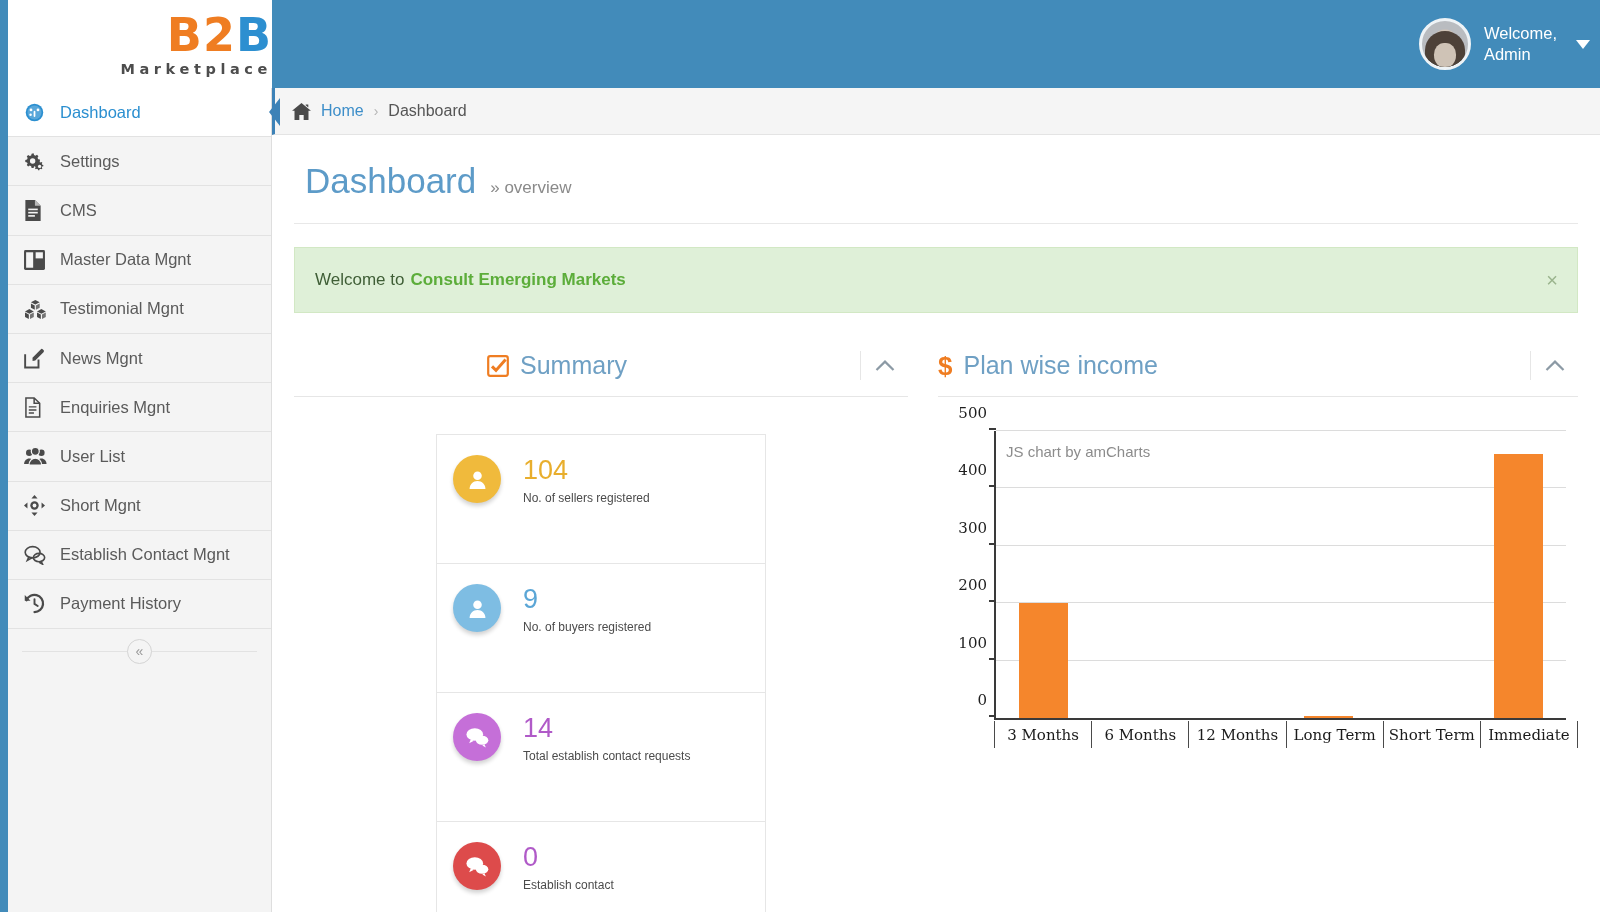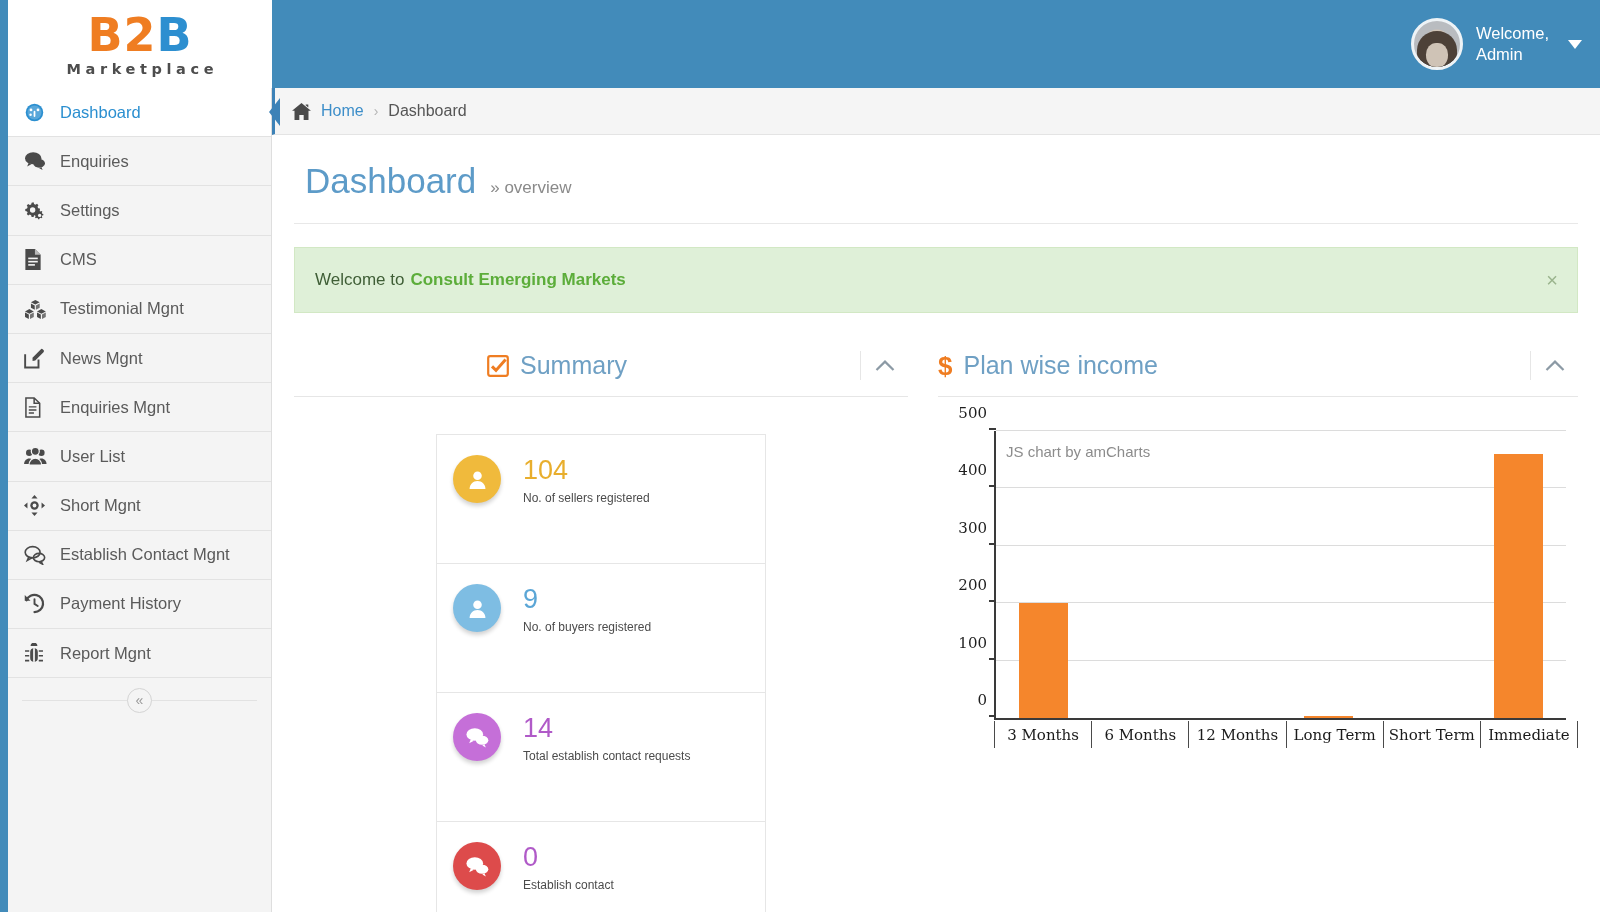--- a/index.html
+++ b/index.html
@@ -18,39 +18,39 @@
     height: 88px; flex: 0 0 88px;
     background: #428bba;
     display: flex; align-items: stretch;
     position: relative; z-index: 5;
   }
   #brand {
     width: 272px; flex: 0 0 272px;
     background: #ffffff;
     border-left: 8px solid #428bba;
     display: flex; flex-direction: column;
-    align-items: center; justify-content: center;
+    align-items: flex-end; justify-content: center;
     position: relative;
   }
   #brand .logo-main {
     font-size: 46px; font-weight: bold; line-height: 1;
     letter-spacing: 1px; white-space: nowrap;
     font-family: "DejaVu Sans", sans-serif;
   }
   #brand .lg-o { color: #ef7d22; }
   #brand .lg-b { color: #2d8fd0; }
   #brand .logo-sub {
     margin-top: 3px;
     font-size: 14.5px; font-weight: bold; color: #4d4d4d;
     letter-spacing: 4.6px; text-indent: 4.6px;
     font-family: "DejaVu Sans", sans-serif;
   }
   #topbar-right {
     flex: 1 1 auto; display: flex; align-items: center;
-    justify-content: flex-end; padding-right: 18px;
+    justify-content: flex-end; padding-right: 10px;
   }
   #user-menu { display: flex; align-items: center; gap: 13px; cursor: pointer; }
   #avatar {
     width: 52px; height: 52px; border-radius: 50%;
     border: 3px solid #eef3f6; overflow: hidden;
     background: #b9bcc0; position: relative; flex: 0 0 52px;
   }
   #avatar .face {
     position: absolute; left: 50%; top: 54%;
     transform: translate(-50%,-50%);
@@ -299,31 +299,20 @@
               <circle cx="12" cy="12" r="8" fill="#fff" opacity=".22"></circle>
               <circle cx="8" cy="9" r="1.6" fill="#fff"></circle>
               <circle cx="16" cy="9" r="1.6" fill="#fff"></circle>
               <circle cx="7.5" cy="14.5" r="1.4" fill="#fff"></circle>
               <rect x="11" y="10" width="2" height="7" rx="1" fill="#fff"></rect>
             </svg>
         </span>
         <span class="nav-label">Dashboard</span>
       </div>
 
-      <div class="nav-item">
-        <span class="nav-icon">
-          <svg width="22" height="20" viewBox="0 0 24 22" fill="currentColor">
-              <ellipse cx="10" cy="8" rx="9" ry="6.6"></ellipse>
-              <path d="M5 13l-1.6 4 5-2.6z"></path>
-              <ellipse cx="16.5" cy="13.5" rx="6.5" ry="4.8"></ellipse>
-              <path d="M19 17.5l1.4 3.4-3.8-2z"></path>
-            </svg>
-        </span>
-        <span class="nav-label">Enquiries</span>
-      </div>
 
       <div class="nav-item">
         <span class="nav-icon">
           <svg width="22" height="21" viewBox="0 0 24 24" fill="currentColor">
               <path d="M9.4 2.6l.5 2 1.6.7 1.8-1 1.6 1.6-1 1.8.7 1.6 2 .5v2.3l-2 .5-.7 1.6 1 1.8-1.6 1.6-1.8-1-1.6.7-.5 2H7.1l-.5-2-1.6-.7-1.8 1-1.6-1.6 1-1.8L1.9 13l-2-.5V10.2l2-.5.7-1.6-1-1.8L3.2 4.7l1.8 1L6.6 5l.5-2z" transform="translate(1,0)"></path>
               <circle cx="9.3" cy="11.4" r="3.1" fill="#f4f4f4"></circle>
               <path d="M19.4 13.6l.3 1.3 1.1.5 1.2-.7 1.1 1.1-.7 1.2.5 1.1 1.3.3v1.5l-1.3.3-.5 1.1.7 1.2-1.1 1.1-1.2-.7-1.1.5-.3 1.3h-1.5l-.3-1.3-1.1-.5-1.2.7-1.1-1.1.7-1.2-.5-1.1-1.3-.3v-1.5l1.3-.3.5-1.1-.7-1.2 1.1-1.1 1.2.7 1.1-.5.3-1.3z" transform="translate(-1.5,-1.5) scale(0.95)"></path>
               <circle cx="17.3" cy="17.6" r="1.9" fill="#f4f4f4"></circle>
             </svg>
         </span>
@@ -336,20 +325,30 @@
               <path d="M1 0h10l6 6v16H1z"></path>
               <path d="M11 0l6 6h-6z" fill="#b9b9b9"></path>
               <rect x="4" y="9" width="10" height="1.7" fill="#f4f4f4"></rect>
               <rect x="4" y="12.4" width="10" height="1.7" fill="#f4f4f4"></rect>
               <rect x="4" y="15.8" width="7" height="1.7" fill="#f4f4f4"></rect>
             </svg>
         </span>
         <span class="nav-label">CMS</span>
       </div>
 
+      <div class="nav-item">
+        <span class="nav-icon">
+          <svg width="21" height="20" viewBox="0 0 22 21" fill="currentColor">
+              <rect x="0" y="0" width="22" height="21" rx="1.5"></rect>
+              <rect x="2.2" y="2.4" width="7.4" height="16.2" fill="#f4f4f4"></rect>
+              <rect x="12.2" y="2.4" width="7.6" height="6.4" fill="#f4f4f4"></rect>
+            </svg>
+        </span>
+        <span class="nav-label">Master Data Mgnt</span>
+      </div>
 
       <div class="nav-item">
         <span class="nav-icon">
           <svg width="23" height="20" viewBox="0 0 24 21" fill="currentColor">
               <path d="M11.8 1l4.6 2.4-4.6 2.5L7.2 3.4z"></path>
               <path d="M7.2 4.6v4.7l4 2.1V6.8z"></path>
               <path d="M16.4 4.6v4.7l-4 2.1V6.8z" opacity=".75"></path>
               <path d="M5.6 10.6l4.6 2.4-4.6 2.5L1 13z"></path>
               <path d="M1 14.2v4.7l4 2.1v-4.6z"></path>
               <path d="M10.2 14.2v4.7l-4 2.1v-4.6z" opacity=".75"></path>
@@ -426,31 +425,20 @@
         <span class="nav-icon">
           <svg width="21" height="21" viewBox="0 0 22 22" fill="none" stroke="currentColor" stroke-width="2.4">
               <path d="M2.6 7.6A9 9 0 1111 20" stroke-linecap="round"></path>
               <path d="M0.8 2v6h6" fill="currentColor" stroke="none"></path>
               <path d="M11 6.4v5l3.4 2.2" stroke-width="2" stroke-linecap="round"></path>
             </svg>
         </span>
         <span class="nav-label">Payment History</span>
       </div>
 
-      <div class="nav-item">
-        <span class="nav-icon">
-          <svg width="20" height="21" viewBox="0 0 20 22" fill="currentColor">
-              <path d="M6.4 3.2a3.6 3.6 0 017.2 0z"></path>
-              <rect x="6" y="5.4" width="8" height="14.4" rx="4"></rect>
-              <path d="M0.6 8.4h4.4M0.6 13.4h4.4M0.6 18.4h4.4M15 8.4h4.4M15 13.4h4.4M15 18.4h4.4" stroke="currentColor" stroke-width="1.7"></path>
-              <rect x="9.1" y="5.4" width="1.8" height="14.4" fill="#f4f4f4"></rect>
-            </svg>
-        </span>
-        <span class="nav-label">Report Mgnt</span>
-      </div>
 
       <div id="collapse-row">
         <div class="line"></div>
         <div id="collapse-btn">«</div>
       </div>
     </div>
 
     <div id="main">
 
       <div id="breadcrumb">

